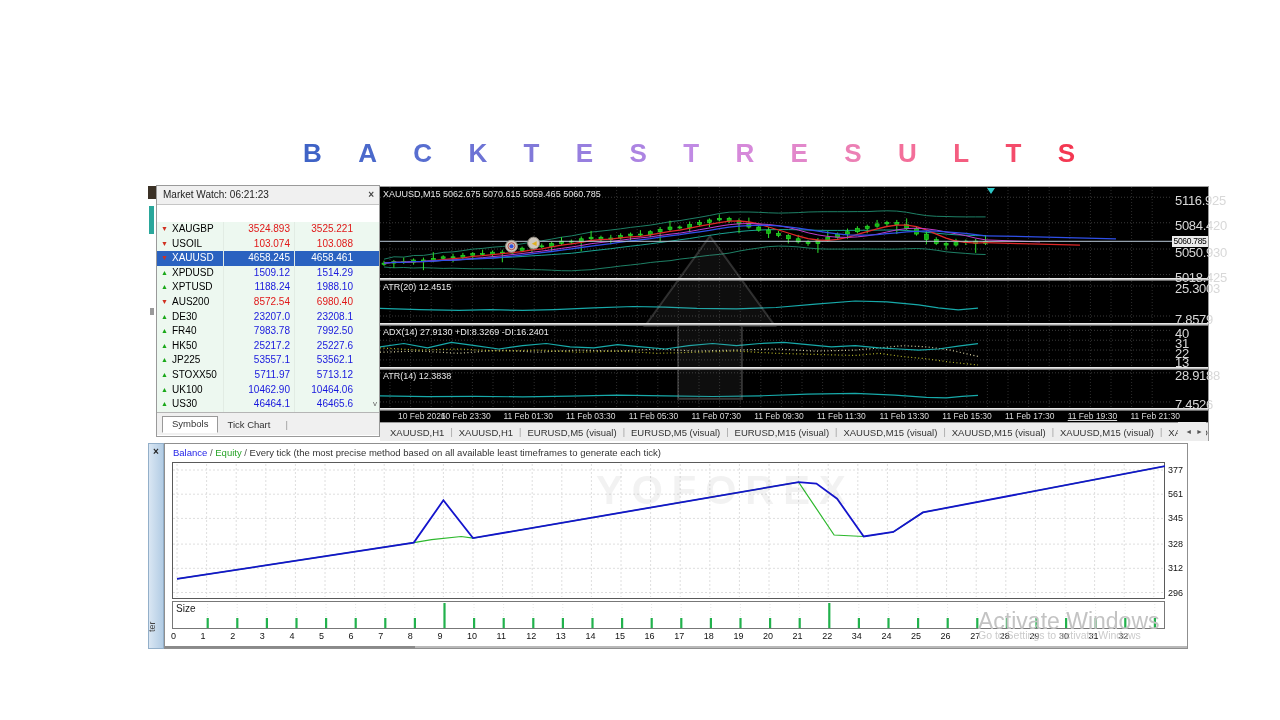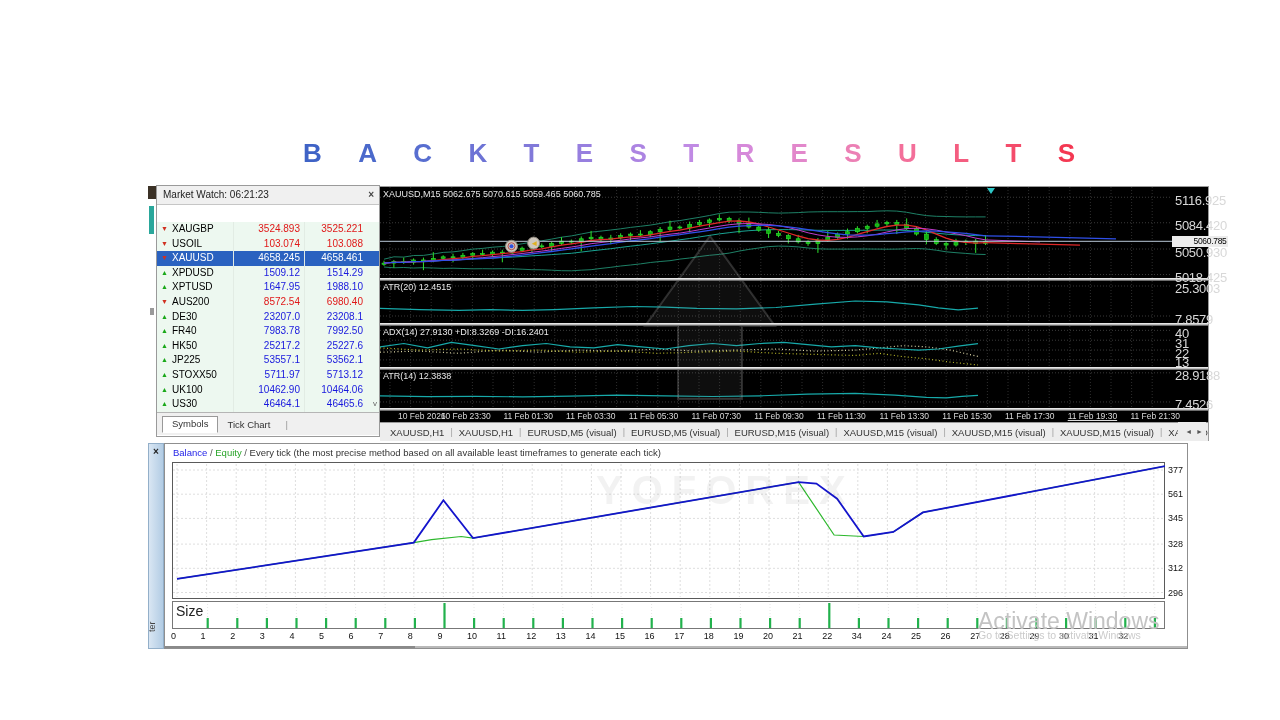--- a/index.html
+++ b/index.html
@@ -27,21 +27,21 @@
   .h-ask{width:44px;text-align:right;}
   .scrollup{width:10px;text-align:center;color:#777;font-size:8px;}
   #mw-rows{position:absolute;left:0;top:36px;width:100%;height:190px;}
   .mw-row{display:flex;height:14.6px;line-height:14.6px;background:#edf8f0;}
   .mw-row.sel{background:#2a62c0;color:#fff;}
   .mw-arrow{width:15px;text-align:center;font-size:7px;}
   .mw-arrow.dn{color:#d03020;}
   .mw-arrow.up{color:#18a818;}
   .mw-sym{flex:1;}
   .mw-bid{width:66px;text-align:right;padding-right:4px;border-left:1px solid #e2ece4;}
-  .mw-ask{width:58px;text-align:right;padding-right:16px;border-left:1px solid #e2ece4;}
+  .mw-ask{width:58px;text-align:right;padding-right:26px;border-left:1px solid #e2ece4;}
   .rd{color:#e01818;} .bl{color:#1818dd;}
   .sel .rd,.sel .bl{color:#fff;}
   #mw-scroll-down{position:absolute;right:2px;top:213px;font-size:8px;color:#666;}
   #mw-tabs{position:absolute;left:0;top:226px;width:100%;height:22px;background:#f0f0f0;
       border-top:1px solid #b5b5b5;display:flex;align-items:center;font-size:9.5px;}
   .mw-tab{padding:0 9px;color:#333;}
   .mw-tab.active{background:#fff;border:1px solid #999;border-bottom-color:#fff;height:15px;
       line-height:14px;margin-left:5px;}
   .mw-tabsep{color:#999;margin-left:6px;}
 
@@ -49,21 +49,21 @@
   #chart-window{position:absolute;left:380px;top:186px;width:828px;height:254px;background:#000;
       border-top:1px solid #9a9a9a;border-right:1px solid #9a9a9a;}
   #chart-header{position:absolute;left:3px;top:2px;font-size:9px;color:#e8e8e8;z-index:3;}
   .pane-label{position:absolute;left:3px;font-size:9px;color:#e8e8e8;z-index:3;}
   #lbl-atr20{top:95px;} #lbl-adx{top:140px;} #lbl-atr14{top:184px;}
   .pane-sep{position:absolute;left:0;width:828px;height:3px;background:#bdbdbd;
       border-top:1px solid #e6e6e6;border-bottom:1px solid #6b6b6b;box-sizing:border-box;z-index:3;}
   .scale-lab{position:absolute;left:795px;width:32px;font-size:13px;color:#d8d8d8;
       letter-spacing:-0.3px;z-index:3;}
   #price-box{position:absolute;left:792px;width:36px;height:11px;background:#ececec;color:#000;
-      font-size:8.5px;line-height:11px;text-align:center;letter-spacing:-0.3px;z-index:4;padding-left:20px;}
+      font-size:8.5px;line-height:11px;text-align:center;letter-spacing:-0.3px;z-index:4;}
   #chart-timebar{position:absolute;left:0;top:224px;width:828px;height:11px;background:#000;z-index:3;}
   .time-lab{position:absolute;top:0;font-size:8.5px;color:#dcdcdc;line-height:11px;white-space:nowrap;}
   #chart-tabs{position:absolute;left:0;top:235px;width:828px;height:19px;background:#ededed;
       border-top:1px solid #9a9a9a;display:flex;align-items:center;font-size:9.5px;color:#333;
       overflow:hidden;padding-left:10px;box-sizing:border-box;z-index:3;}
   .chart-tab{white-space:nowrap;}
   .tab-sep{color:#a0a0a0;margin:0 6px;font-size:9px;}
   #tab-arrows{position:absolute;right:2px;top:235px;height:19px;display:flex;align-items:center;
       font-size:7px;color:#555;background:#ededed;padding:0 3px;z-index:4;}
   #chart-watermark{position:absolute;left:240px;top:44px;z-index:2;pointer-events:none;}
@@ -77,21 +77,21 @@
       transform-origin:left top;font-size:9px;color:#444;}
   #tester-main{position:absolute;left:16px;top:0;width:1024px;height:206px;background:#fff;
       border:1px solid #8f8f8f;box-sizing:border-box;}
   #tester-legend{position:absolute;left:8px;top:3px;white-space:nowrap;color:#333;}
   #legend-balance{color:#2424e8;} #legend-equity{color:#28a428;}
   .legend-sep{color:#555;}
   #tester-plot{position:absolute;left:7px;top:18px;width:993px;height:137px;}
   .ylab{position:absolute;left:1003px;width:26px;font-size:9px;color:#111;}
   #size-pane{position:absolute;left:7px;top:157px;width:993px;height:28px;
       border:1px solid #777;box-sizing:border-box;}
-  #size-label{position:absolute;left:3px;top:1px;font-size:14px;color:#222;z-index:2;}
+  #size-label{position:absolute;left:3px;top:1px;font-size:10px;color:#222;z-index:2;}
   .xlab{position:absolute;top:187px;width:20px;font-size:9px;color:#111;}
   #tester-scroll{position:absolute;left:0;top:202px;width:1022px;height:2px;background:#b9b9b9;}
   #tester-scroll-thumb{position:absolute;left:0;top:202px;width:250px;height:2px;background:#8a8a8a;}
 
   
   #brand-wm{position:absolute;left:596px;top:468px;font-size:40px;font-weight:bold;
       color:rgba(70,70,70,0.07);letter-spacing:9px;z-index:5;pointer-events:none;}
   #activate1{position:absolute;left:978px;top:608px;font-size:23px;color:#c3c3c3;z-index:6;pointer-events:none;}
   #activate2{position:absolute;left:978px;top:629px;font-size:10.5px;color:#cbcbcb;z-index:6;pointer-events:none;}
 </style>
@@ -148,21 +148,21 @@
         </div>
         <div class="mw-row">
           <span class="mw-arrow up">▲</span>
           <span class="mw-sym">XPDUSD</span>
           <span class="mw-bid bl">1509.12</span>
           <span class="mw-ask bl">1514.29</span>
         </div>
         <div class="mw-row">
           <span class="mw-arrow up">▲</span>
           <span class="mw-sym">XPTUSD</span>
-          <span class="mw-bid bl">1647.95</span>
+          <span class="mw-bid bl">1188.24</span>
           <span class="mw-ask bl">1988.10</span>
         </div>
         <div class="mw-row">
           <span class="mw-arrow dn">▼</span>
           <span class="mw-sym">AUS200</span>
           <span class="mw-bid rd">8572.54</span>
           <span class="mw-ask rd">6980.40</span>
         </div>
         <div class="mw-row">
           <span class="mw-arrow up">▲</span>

